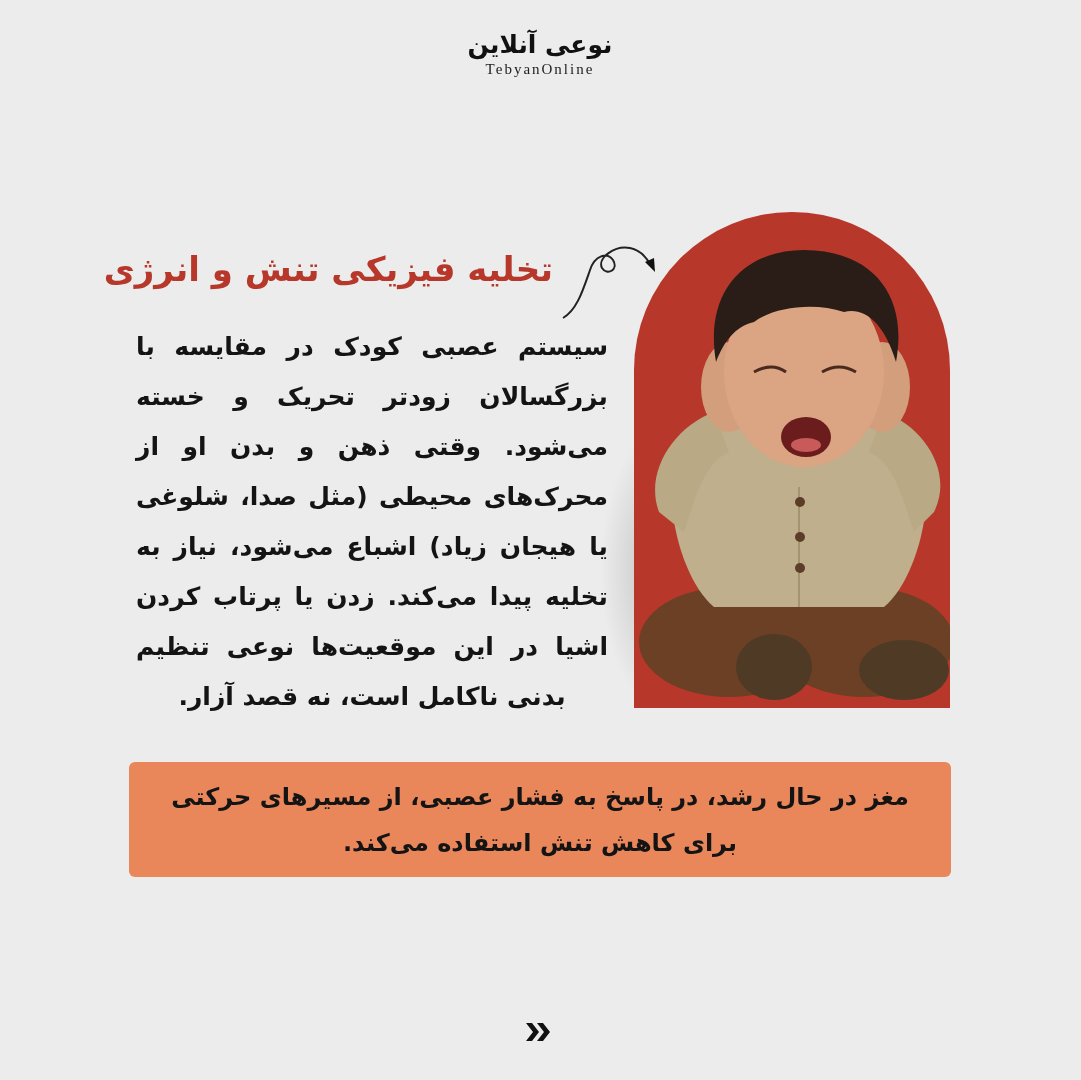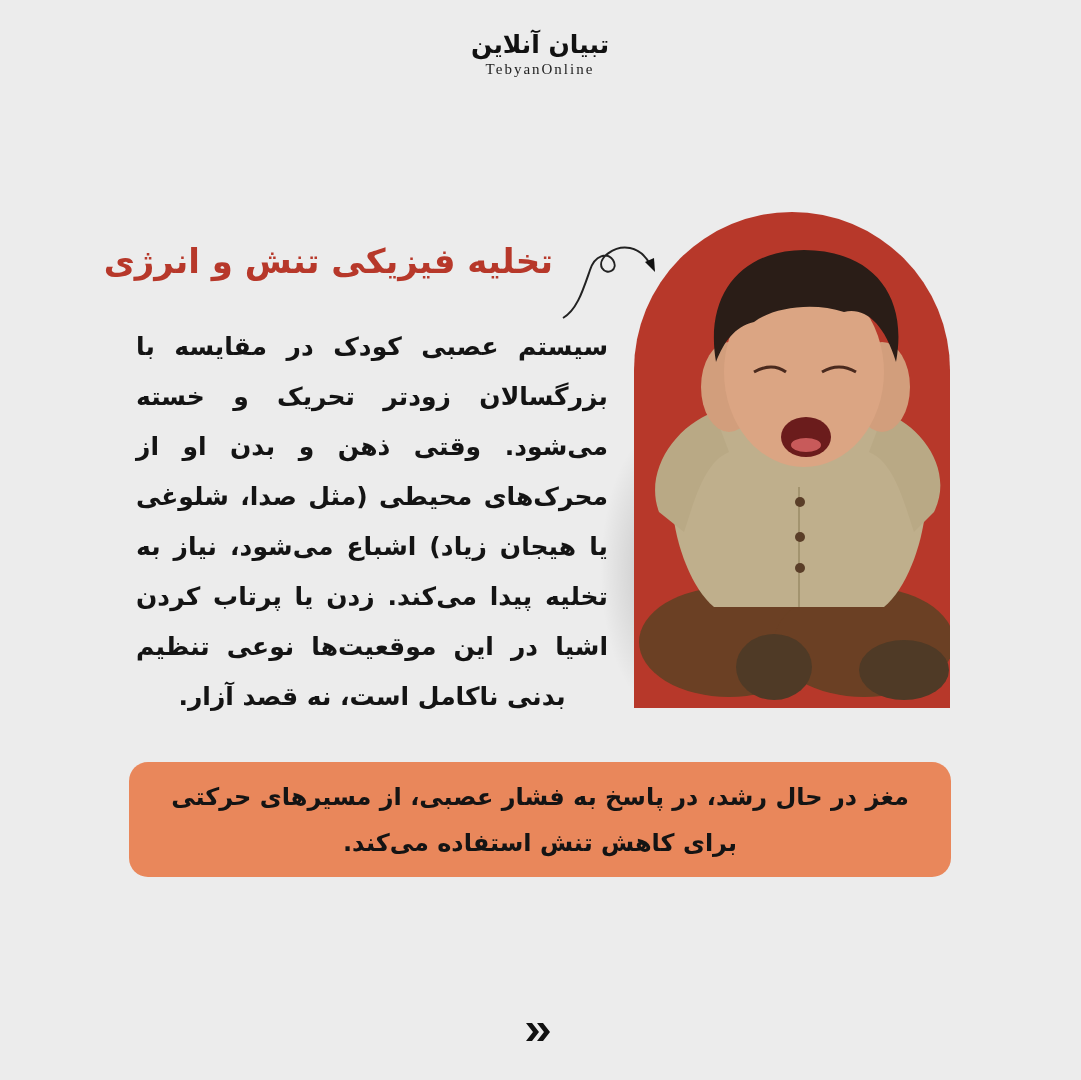--- a/index.html
+++ b/index.html
@@ -18,21 +18,21 @@
       font-family: "DejaVu Sans", sans-serif;
       font-weight: bold; font-size: 25px; line-height: 30px; color: #111;
       direction: rtl;
     }
     .logo-en {
       font-family: Liberation Serif, serif;
       font-size: 15px; letter-spacing: 2px; color: #222; line-height: 18px;
       margin-top: 0px;
     }
     .title {
-      position: absolute; right: 528px; top: 236px;
+      position: absolute; right: 528px; top: 244px;
       direction: rtl; 
       font-weight: bold; font-size: 34px; line-height: 50px;
       white-space: nowrap;
     }
     .arrow {
       position: absolute; left: 555px; top: 240px; width: 110px; height: 85px;
     }
     .body-text {
       position: absolute; left: 136px; top: 322px; width: 472px;
       direction: rtl; text-align: justify; text-align-last: center;
@@ -44,39 +44,39 @@
       background: #b7382a;
       overflow: hidden;
     }
     .arch-shadow {
       position: absolute; left: 600px; top: 430px; width: 60px; height: 280px;
       background: radial-gradient(ellipse at right, rgba(0,0,0,0.18), rgba(0,0,0,0) 70%);
     }
     .child { position: absolute; left: 0; top: 0; width: 100%; height: 100%; }
     .callout {
       position: absolute; left: 129px; top: 762px; width: 822px; height: 115px;
-      border-radius: 19px;
+      border-radius: 6px;
       background: #e9875b;
       direction: rtl;
       display: flex; align-items: center; justify-content: center;
       padding: 0 22px;
     }
     .callout-text {
       text-align: center; font-size: 24px; line-height: 46px; font-weight: bold;
       color: #141414;
     }
     .next {
       position: absolute; left: 524px; top: 1020px; width: 30px; height: 24px;
     }
   </style>
 </head>
 <body>
 
 <div class="logo">
-  <div class="logo-fa">تبیان آنلاین</div>
+  <div class="logo-fa">نوعی آنلاین</div>
   <div class="logo-en">TebyanOnline</div>
 </div>
 
 <div class="title" style="color:#b7382a">تخلیه فیزیکی تنش و انرژی</div>
 
 <svg class="arrow" viewBox="0 0 110 85">
   <path d="M8 78 C 22 70, 28 50, 35 30 C 40 15, 52 12, 58 20 C 64 30, 52 36, 47 28 C 42 18, 60 5, 75 8 C 85 10, 92 18, 96 26" fill="none" stroke="#222" stroke-width="2"></path>
   <path d="M90 22 L100 32 L99 18 Z" fill="#111"></path>
 </svg>
 

